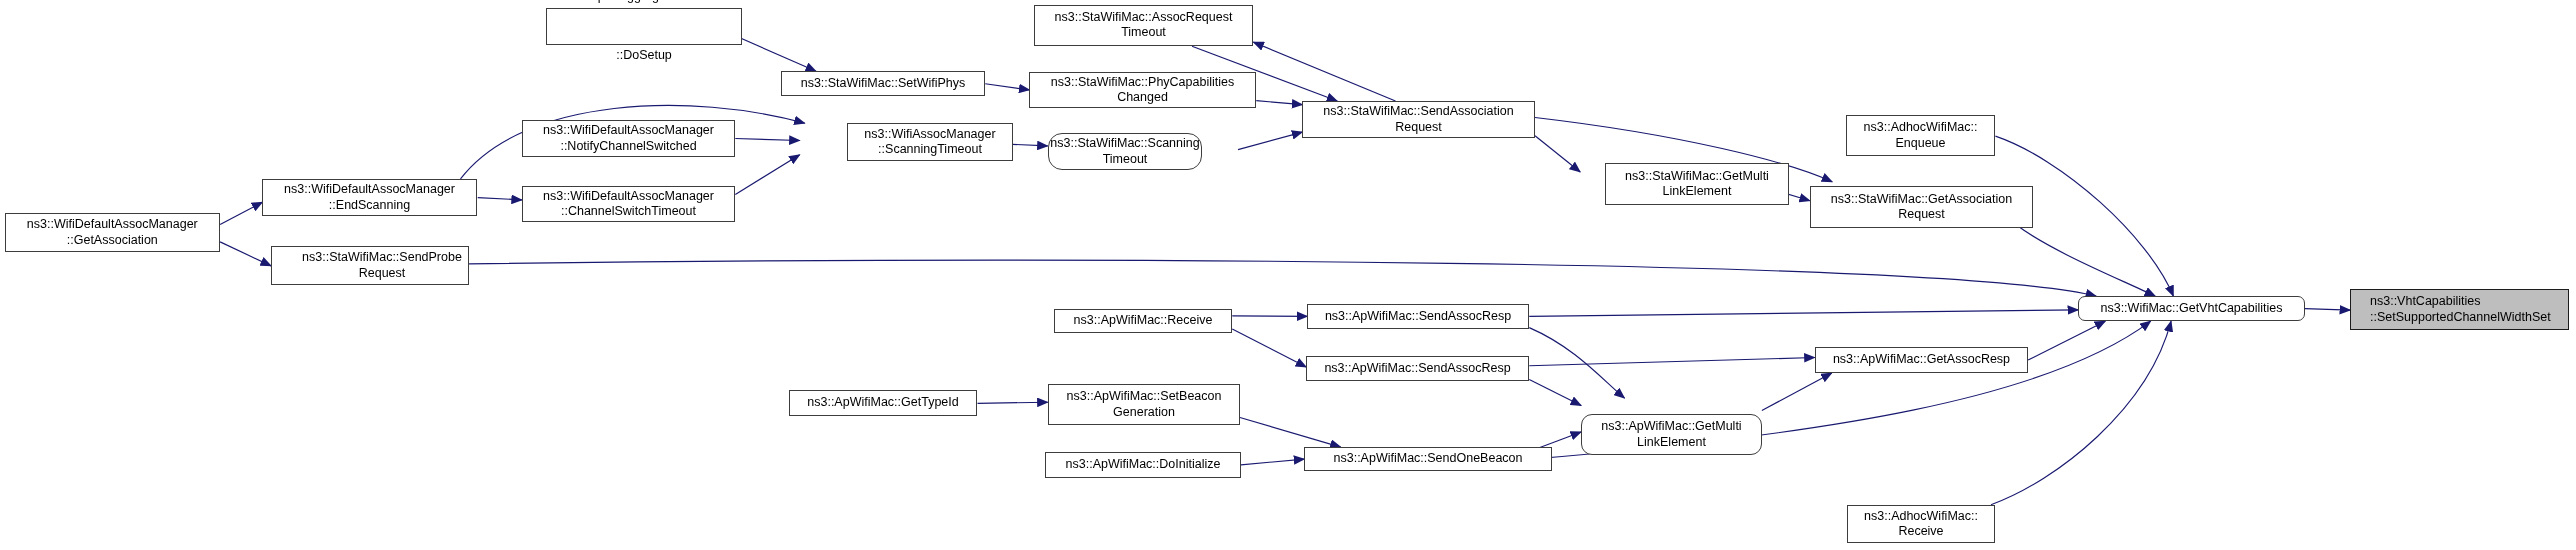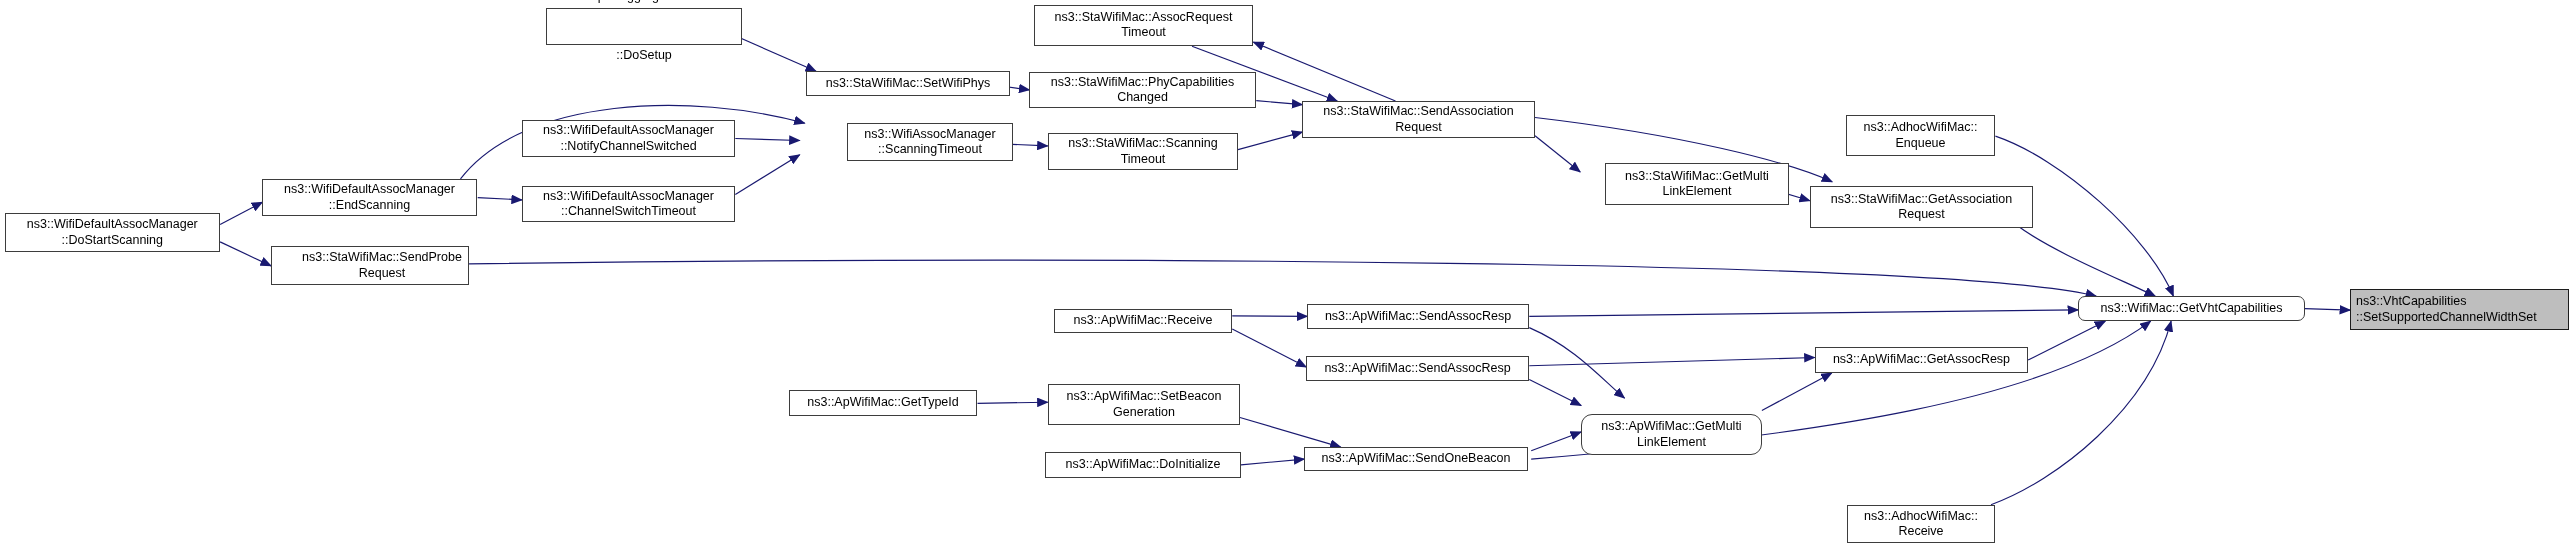--- a/index.html
+++ b/index.html
@@ -4,21 +4,21 @@
 <style>
   html,body{margin:0;padding:0;background:#ffffff;}
   #canvas{position:relative;width:2576px;height:551px;background:#ffffff;overflow:hidden;
           font-family:"Liberation Sans", sans-serif;}
   #edge-layer{position:absolute;left:0;top:0;width:2576px;height:551px;pointer-events:none;}
   .node{position:absolute;box-sizing:border-box;background:#ffffff;border:1px solid #3d3d3d;
         display:flex;flex-direction:column;justify-content:center;align-items:center;
         font-size:12.5px;line-height:15.4px;color:#000;text-align:center;white-space:nowrap;
         cursor:pointer;}
   .node.hl{background:#bebebe;border:1px solid #1c1c1c;align-items:flex-start;
-           text-align:left;padding-left:5px;cursor:default;}
+           text-align:left;padding-left:19px;cursor:default;}
   .edge{fill:none;stroke:#191970;stroke-width:1.2;}
 </style>
 </head>
 <body>
 
 <div id="canvas">
   <svg id="edge-layer" width="2576" height="551" viewBox="0 0 2680 573" xmlns="http://www.w3.org/2000/svg">
     <defs>
       <marker id="ah" markerUnits="userSpaceOnUse" markerWidth="12" markerHeight="10" refX="11" refY="5" orient="auto">
         <path d="M0,0 L12,5 L0,10 z" fill="#191970"></path>
@@ -59,32 +59,32 @@
         <path d="M1593,477.5 C1900,452 2130,415 2237.52,334" class="edge" marker-end="url(#ah)"></path>
         <path d="M2071.38,525 C2140,500 2235,425 2258.76,334" class="edge" marker-end="url(#ah)"></path>
         <path d="M2398,321 L2445,322.5" class="edge" marker-end="url(#ah)"></path>
       </g>
   </svg>
   <div id="nodes">
       <div class="node" style="left: 546px; top: 7.7px; width: 196px; height: 37px; gap: 44px;">
         <span>AmpduAggregationTest</span>
         <span>::DoSetup</span>
       </div>
-      <div class="node" style="left: 781px; top: 71px; width: 204px; height: 25px; margin-left: 25px;">
+      <div class="node" style="left: 781px; top: 71px; width: 204px; height: 25px;">
         <span>ns3::StaWifiMac::SetWifiPhys</span>
       </div>
       <div class="node" style="left: 1034px; top: 4.8px; width: 219px; height: 41px;">
         <span>ns3::StaWifiMac::AssocRequest</span>
         <span>Timeout</span>
       </div>
       <div class="node" style="left: 1029px; top: 72px; width: 227px; height: 36px;">
         <span>ns3::StaWifiMac::PhyCapabilities</span>
         <span>Changed</span>
       </div>
-      <div class="node" style="left: 1048px; top: 133px; width: 190px; height: 37px;">
+      <div class="node" style="left: 1048px; top: 133px; width: 154px; height: 37px; border-radius: 14px;">
         <span>ns3::StaWifiMac::Scanning</span>
         <span>Timeout</span>
       </div>
       <div class="node" style="left: 1302px; top: 101px; width: 233px; height: 37px;">
         <span>ns3::StaWifiMac::SendAssociation</span>
         <span>Request</span>
       </div>
       <div class="node" style="left: 522px; top: 120px; width: 213px; height: 37px;">
         <span>ns3::WifiDefaultAssocManager</span>
         <span>::NotifyChannelSwitched</span>
@@ -96,21 +96,21 @@
       <div class="node" style="left: 800px; top: 123px; width: 166px; height: 38px; margin-left: 47px;">
         <span>ns3::WifiAssocManager</span>
         <span>::ScanningTimeout</span>
       </div>
       <div class="node" style="left: 262px; top: 179px; width: 215px; height: 37px;">
         <span>ns3::WifiDefaultAssocManager</span>
         <span>::EndScanning</span>
       </div>
       <div class="node" style="left: 4.8px; top: 213px; width: 215px; height: 39px;">
         <span>ns3::WifiDefaultAssocManager</span>
-        <span>::DoStartScanning</span>
+        <span>::GetAssociation</span>
       </div>
       <div class="node" style="left: 271px; top: 246px; width: 198px; height: 39px; padding-left: 24px;">
         <span>ns3::StaWifiMac::SendProbe</span>
         <span>Request</span>
       </div>
       <div class="node" style="left: 1580px; top: 163px; width: 184px; height: 42px; margin-left: 25px;">
         <span>ns3::StaWifiMac::GetMulti</span>
         <span>LinkElement</span>
       </div>
       <div class="node" style="left: 1810px; top: 186px; width: 223px; height: 42px; align-items: center;">
@@ -147,21 +147,21 @@
       <div class="node" style="left: 789px; top: 390px; width: 188px; height: 26px;">
         <span>ns3::ApWifiMac::GetTypeId</span>
       </div>
       <div class="node" style="left: 1048px; top: 384px; width: 192px; height: 41px;">
         <span>ns3::ApWifiMac::SetBeacon</span>
         <span>Generation</span>
       </div>
       <div class="node" style="left: 1045px; top: 452px; width: 196px; height: 26px;">
         <span>ns3::ApWifiMac::DoInitialize</span>
       </div>
-      <div class="node" style="left: 1304px; top: 447px; width: 224px; height: 24px;">
+      <div class="node" style="left: 1304px; top: 447px; width: 248px; height: 24px;">
         <span>ns3::ApWifiMac::SendOneBeacon</span>
       </div>
       <div class="node" style="left: 1847px; top: 505px; width: 148px; height: 38px;">
         <span>ns3::AdhocWifiMac::</span>
         <span>Receive</span>
       </div>
     </div>
 </div>
 
 

